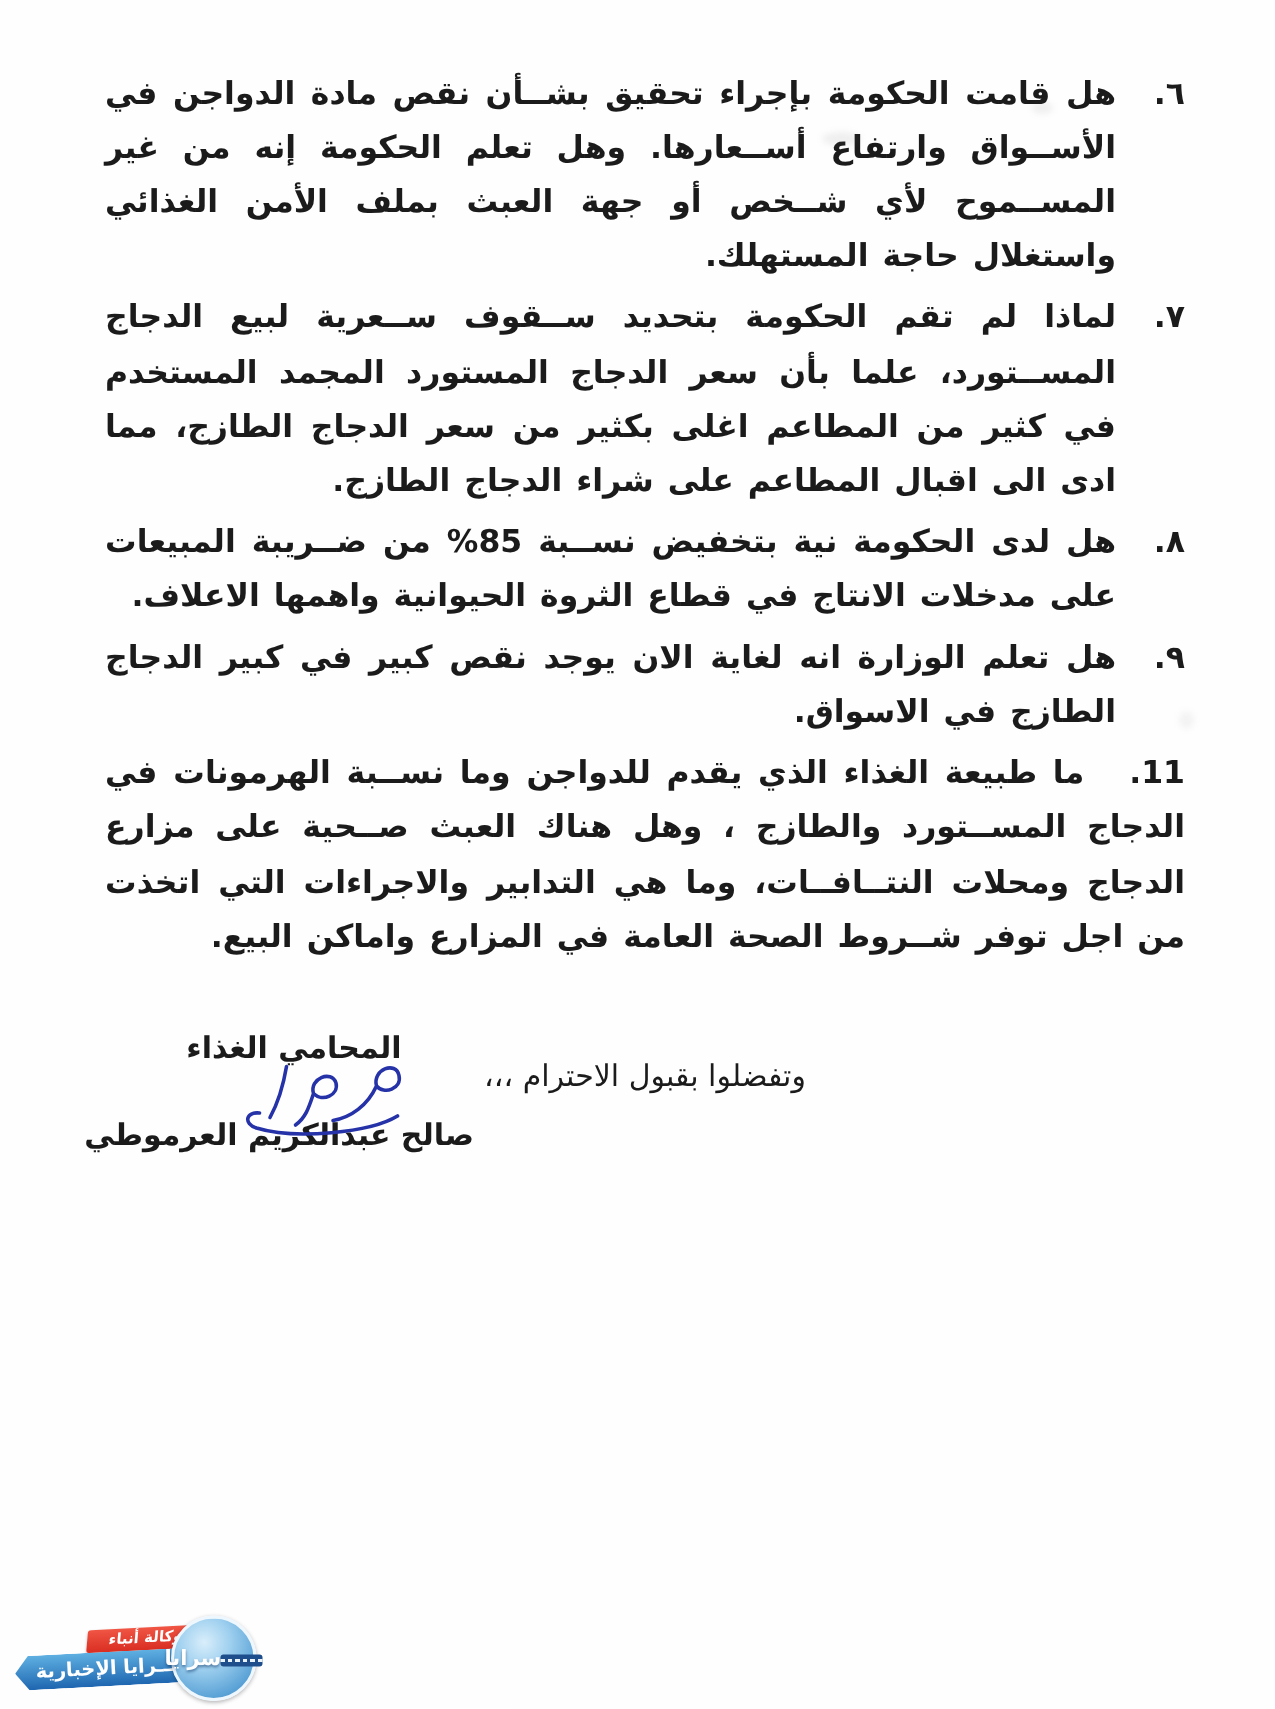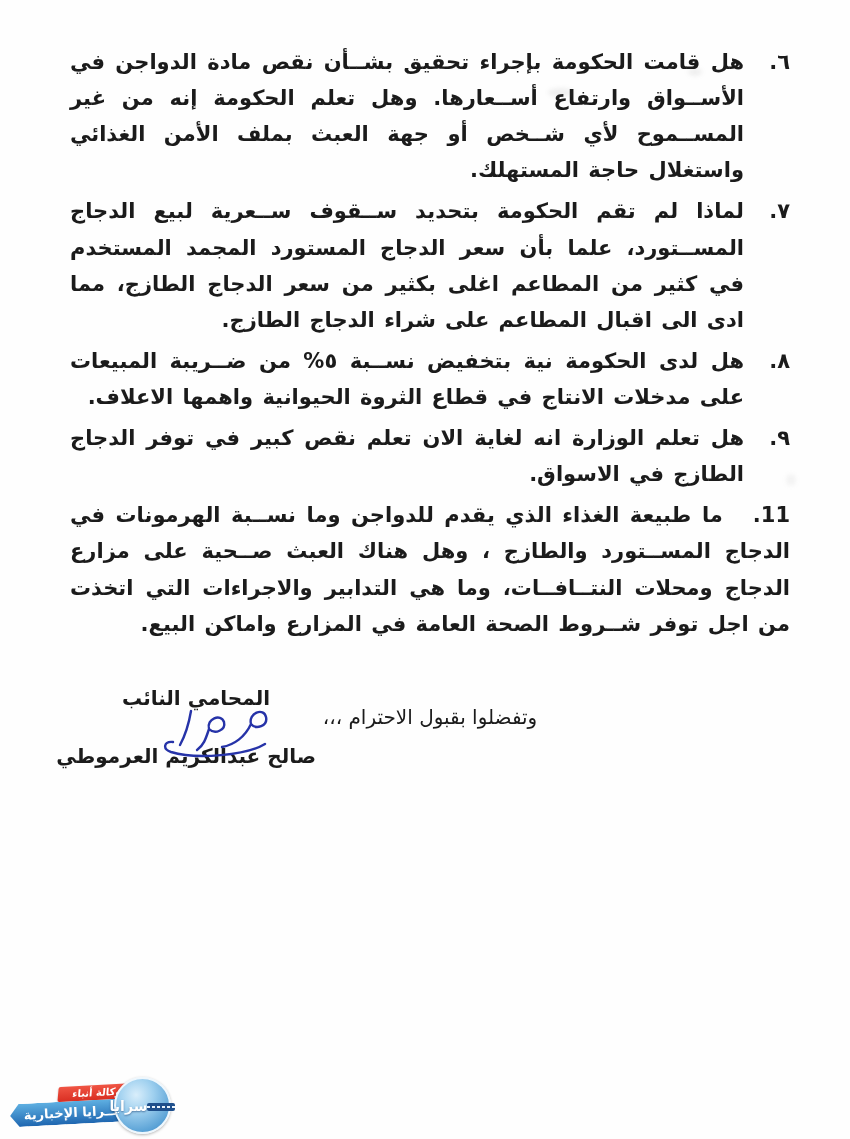--- a/index.html
+++ b/index.html
@@ -126,38 +126,38 @@
       <div class="txt">هل قامت الحكومة بإجراء تحقيق بشــأن نقص مادة الدواجن في الأســواق وارتفاع أســعارها. وهل تعلم الحكومة إنه من غير المســموح لأي شــخص أو جهة العبث بملف الأمن الغذائي واستغلال حاجة المستهلك.</div>
     </div>
 
     <div class="item">
       <span class="num">٧.</span>
       <div class="txt">لماذا لم تقم الحكومة بتحديد ســقوف ســعرية لبيع الدجاج المســتورد، علما بأن سعر الدجاج المستورد المجمد المستخدم في كثير من المطاعم اغلى بكثير من سعر الدجاج الطازج، مما ادى الى اقبال المطاعم على شراء الدجاج الطازج.</div>
     </div>
 
     <div class="item">
       <span class="num">٨.</span>
-      <div class="txt">هل لدى الحكومة نية بتخفيض نســبة ٥% من ضــريبة المبيعات على مدخلات الانتاج في قطاع الثروة الحيوانية واهمها الاعلاف.</div>
+      <div class="txt">هل لدى الحكومة نية بتخفيض نســبة 85% من ضــريبة المبيعات على مدخلات الانتاج في قطاع الثروة الحيوانية واهمها الاعلاف.</div>
     </div>
 
     <div class="item">
       <span class="num">٩.</span>
-      <div class="txt">هل تعلم الوزارة انه لغاية الان تعلم نقص كبير في توفر الدجاج الطازج في الاسواق.</div>
+      <div class="txt">هل تعلم الوزارة انه لغاية الان يوجد نقص كبير في كبير الدجاج الطازج في الاسواق.</div>
     </div>
 
     <div class="item-inline">
       <span class="num">11.</span><span class="tabgap"></span><span>ما طبيعة الغذاء الذي يقدم للدواجن وما نســبة الهرمونات في الدجاج المســتورد والطازج ، وهل هناك العبث صــحية على مزارع الدجاج ومحلات النتــافــات، وما هي التدابير والاجراءات التي اتخذت من اجل توفر شــروط الصحة العامة في المزارع واماكن البيع.</span>
     </div>
 
     <div class="closing">وتفضلوا بقبول الاحترام ،،،</div>
 
   </div>
 
   <div class="sig-block">
-    <div class="sig-title">المحامي النائب</div>
+    <div class="sig-title">المحامي الغذاء</div>
     <svg class="sig-scribble" width="130" height="56" viewBox="0 0 130 56" fill="none">
       <g stroke="#2633a8" stroke-width="2.4" stroke-linecap="round" fill="none">
         <path d="M106 22 c-3 -11 13 -17 15 -7 c2 9 -10 13 -15 7 c-6 13 -17 21 -29 23"></path>
         <path d="M64 27 c-3 -10 12 -16 15 -7 c2 8 -9 13 -15 7 c-3 9 -5 16 -12 21"></path>
         <path d="M46 9 c-2 12 -5 23 -11 34"></path>
         <path d="M120 42 c-18 11 -68 16 -94 8 c-9 -3 -7 -11 2 -10"></path>
       </g>
     </svg>
     <div class="sig-name">صالح عبدالكريم العرموطي</div>
   </div>

